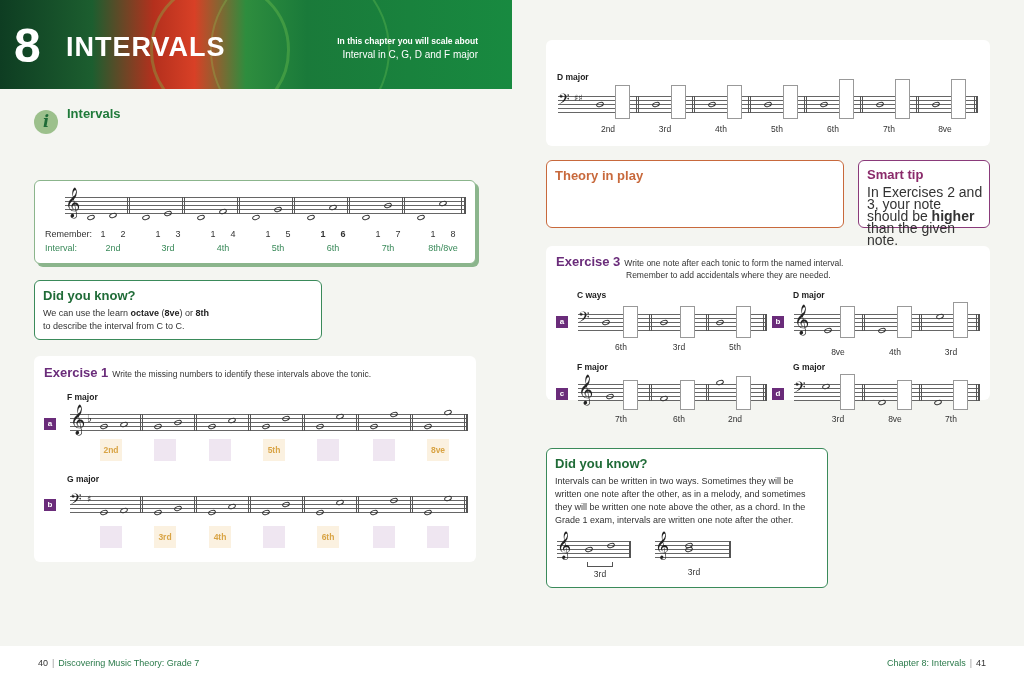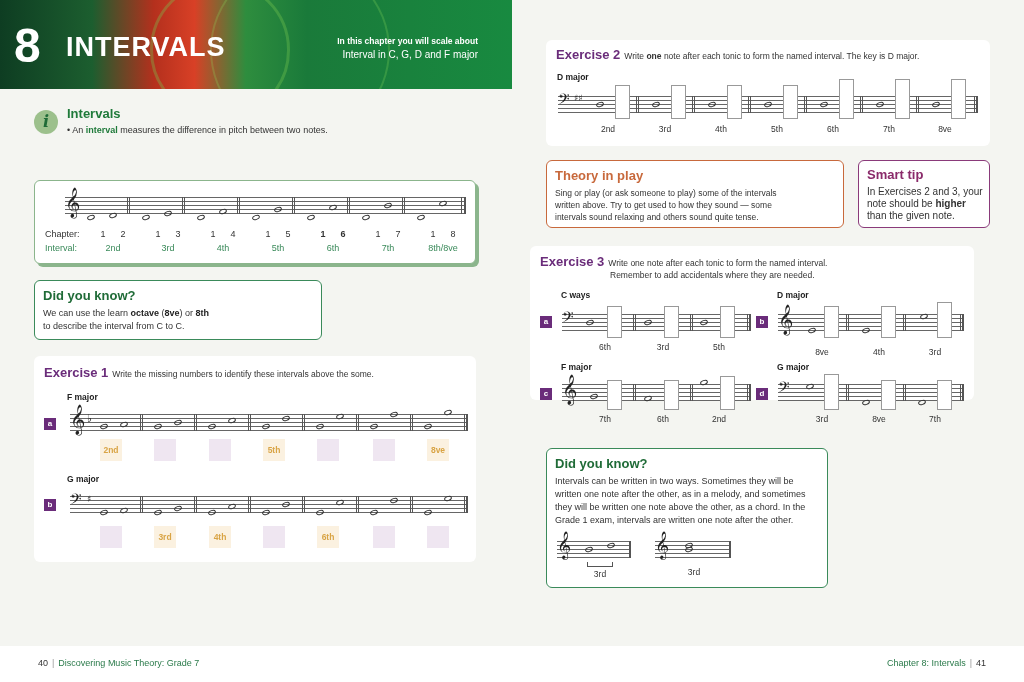--- a/index.html
+++ b/index.html
@@ -56,23 +56,23 @@
 
   .ex2 { left: 546px; top: 40px; width: 444px; height: 106px; }
   .write-box { position: absolute; width: 15px; border: 1px solid #999; background: #fff; }
   .lbl-small { position: absolute; font-size: 8.5px; color: #333; width: 40px; text-align: center; }
 
   .tis { left: 546px; top: 160px; width: 298px; height: 68px; border: 1px solid #c8693c; }
   .tis-title { position: absolute; left: 8px; top: 7px; font-size: 13px; font-weight: bold; color: #c8693c; }
   .tis-text { position: absolute; left: 8px; top: 26px; font-size: 8.5px; line-height: 12px; color: #333; width: 240px; }
   .tip { left: 858px; top: 160px; width: 132px; height: 68px; border: 1px solid #8a3a7a; }
   .tip-title { position: absolute; left: 8px; top: 6px; font-size: 13px; font-weight: bold; color: #8a2a6a; }
-  .tip-text { position: absolute; left: 8px; top: 25px; font-size: 10px; line-height: 12px; color: #333; width: 118px; }
-
-  .ex3 { left: 530px; top: 246px; width: 444px; height: 154px; text-decoration: underline; }
+  .tip-text { position: absolute; left: 8px; top: 25px; font-size: 14px; line-height: 12px; color: #333; width: 118px; }
+
+  .ex3 { left: 546px; top: 246px; width: 444px; height: 154px; text-decoration: underline; }
 
   .dyk2 { left: 546px; top: 448px; width: 282px; height: 140px; border: 1px solid #3a8a5a; }
   .dyk2 .dyk-text { width: 266px; }
 </style>
 </head>
 <body>
 
 <div class="page page-left">
   <div class="banner">
     <div class="deco1"></div>
@@ -81,21 +81,20 @@
     <div class="chap-title">INTERVALS</div>
     <div class="learn">
       <div class="a">In this chapter you will scale about</div>
       <div class="b">Interval in C, G, D and F major</div>
     </div>
   </div>
 
   <div class="info-icon">i</div>
   <div class="info-title">Intervals</div>
   <ul class="info-list">
-    <li>• <span>An </span><b>interval</b><span> measures the difference in pitch between two notes.</span></li>
   </ul>
 
   <div class="box scale-box">
     <div class="staff" style="left:30px; top:16px; width:400px; height:16px;">
       <div class="staff-line" style="top:0"></div>
       <div class="staff-line" style="top:4px"></div>
       <div class="staff-line" style="top:8px"></div>
       <div class="staff-line" style="top:12px"></div>
       <div class="staff-line" style="top:16px"></div>
       <span class="clef" style="left:0; top:-10px; font-size:26px;">𝄞</span>
@@ -122,21 +121,21 @@
       <div class="note" style="left:187px; top:18px;"></div>
         <div class="note" style="left:209px; top:10px;"></div>
       <div class="note" style="left:242px; top:18px;"></div>
         <div class="note" style="left:264px; top:8px;"></div>
       <div class="note" style="left:297px; top:18px;"></div>
         <div class="note" style="left:319px; top:6px;"></div>
       <div class="note" style="left:352px; top:18px;"></div>
         <div class="note" style="left:374px; top:4px;"></div>
     </div>
     <div class="degrees-row" style="width:420px;">
-      <span class="deg-lbl">Chapter:</span>
+      <span class="deg-lbl">Remember:</span>
       <span class="deg-cell" style="left:44px;"><span>1</span>&nbsp;&nbsp;&nbsp;&nbsp;&nbsp;&nbsp;<span>2</span></span>
       <span class="deg-cell" style="left:99px;"><span>1</span>&nbsp;&nbsp;&nbsp;&nbsp;&nbsp;&nbsp;<span>3</span></span>
       <span class="deg-cell" style="left:154px;"><span>1</span>&nbsp;&nbsp;&nbsp;&nbsp;&nbsp;&nbsp;<span>4</span></span>
       <span class="deg-cell" style="left:209px;"><span>1</span>&nbsp;&nbsp;&nbsp;&nbsp;&nbsp;&nbsp;<span>5</span></span>
       <span class="deg-cell" style="left:264px;font-weight:bold;"><span>1</span>&nbsp;&nbsp;&nbsp;&nbsp;&nbsp;&nbsp;<span>6</span></span>
       <span class="deg-cell" style="left:319px;"><span>1</span>&nbsp;&nbsp;&nbsp;&nbsp;&nbsp;&nbsp;<span>7</span></span>
       <span class="deg-cell" style="left:374px;"><span>1</span>&nbsp;&nbsp;&nbsp;&nbsp;&nbsp;&nbsp;<span>8</span></span>
     </div>
     <div class="interval-row" style="width:420px;">
       <span class="deg-lbl">Interval:</span>
@@ -152,21 +151,21 @@
 
   <div class="box dyk1">
     <div class="dyk-title">Did you know?</div>
     <div class="dyk-text">
       <span>We can use the learn </span><b>octave</b><span> (</span><b>8ve</b><span>) or </span><b>8th</b><br>
       <span>to describe the interval from C to C.</span>
     </div>
   </div>
 
   <div class="box ex1">
-    <div class="ex-title" style="left:10px; top:9px;"><span>Exercise 1</span><span class="ex-inst">Write the missing numbers to identify these intervals above the some.</span></div>
+    <div class="ex-title" style="left:10px; top:9px;"><span>Exercise 1</span><span class="ex-inst">Write the missing numbers to identify these intervals above the tonic.</span></div>
 
     <div class="key-lbl" style="left:33px; top:36px;">F major</div>
     <div class="tag" style="left:10px; top:62px;">a</div>
     <div class="staff" style="left:36px; top:58px; width:398px; height:16px;">
       <div class="staff-line" style="top:0"></div>
         <div class="staff-line" style="top:4px"></div>
         <div class="staff-line" style="top:8px"></div>
         <div class="staff-line" style="top:12px"></div>
         <div class="staff-line" style="top:16px"></div>
       <span class="clef" style="left:0; top:-10px; font-size:26px;">𝄞</span>
@@ -251,21 +250,20 @@
     <div class="ans filled" style="left:120px; top:170px;">3rd</div>
     <div class="ans filled" style="left:175px; top:170px;">4th</div>
     <div class="ans" style="left:229px; top:170px;"></div>
     <div class="ans filled" style="left:283px; top:170px;">6th</div>
     <div class="ans" style="left:339px; top:170px;"></div>
     <div class="ans" style="left:393px; top:170px;"></div>
   </div>
 </div>
 
 <div class="box ex2">
-  <div class="ex-title" style="left:10px; top:7px;"><span>Exercise 2</span><span class="ex-inst"><span>Write </span><b>one</b><span> note after each tonic to form the named interval. The key is D major.</span></span></div>
   <div class="key-lbl" style="left:11px; top:32px;">D major</div>
   <div class="staff" style="left:12px; top:56px; width:420px; height:16px;">
     <div class="staff-line" style="top:0"></div>
       <div class="staff-line" style="top:4px"></div>
       <div class="staff-line" style="top:8px"></div>
       <div class="staff-line" style="top:12px"></div>
       <div class="staff-line" style="top:16px"></div>
     <span class="clef" style="left:0; top:-6px; font-size:18px;">𝄢</span>
     <span class="clef" style="left:16px; top:-3px; font-size:9px;">♯♯</span>
     <div class="bar" style="left:78px; top:0; height:17px;"></div>
@@ -301,21 +299,20 @@
   <div class="lbl-small" style="left:99px; top:84px;">3rd</div>
   <div class="lbl-small" style="left:155px; top:84px;">4th</div>
   <div class="lbl-small" style="left:211px; top:84px;">5th</div>
   <div class="lbl-small" style="left:267px; top:84px;">6th</div>
   <div class="lbl-small" style="left:323px; top:84px;">7th</div>
   <div class="lbl-small" style="left:379px; top:84px;">8ve</div>
 </div>
 
 <div class="box tis">
   <div class="tis-title">Theory in play</div>
-  <div class="tis-text">Sing or play (or ask someone to play) some of the intervals written above. Try to get used to how they sound — some intervals sound relaxing and others sound quite tense.</div>
 </div>
 
 <div class="box tip">
   <div class="tip-title">Smart tip</div>
   <div class="tip-text"><span>In Exercises 2 and 3, your note should be </span><b>higher</b><span> than the given note.</span></div>
 </div>
 
 <div class="box ex3">
   <div class="ex-title" style="left:10px; top:8px;"><span>Exercise 3</span><span class="ex-inst">Write one note after each tonic to form the named interval.</span></div>
   <div style="position:absolute; left:80px; top:24px; font-size:8.5px; color:#333;">Remember to add accidentals where they are needed.</div>

